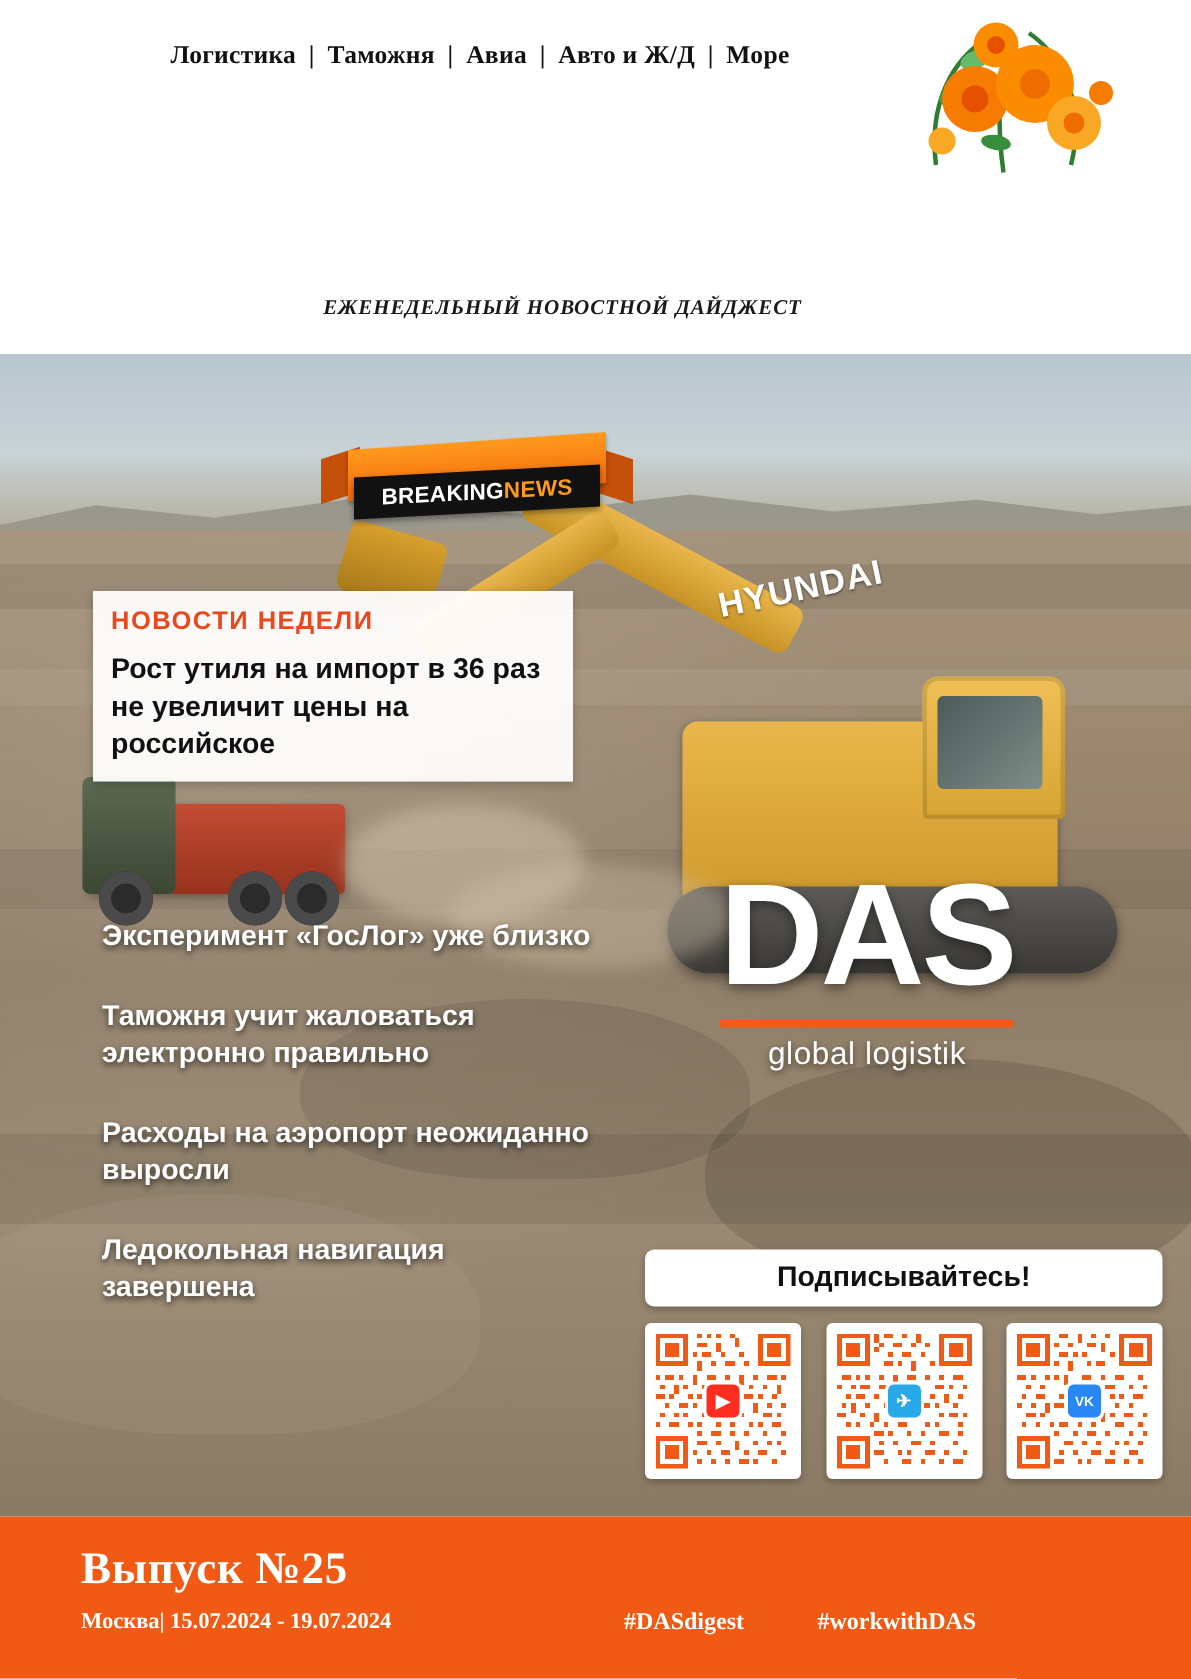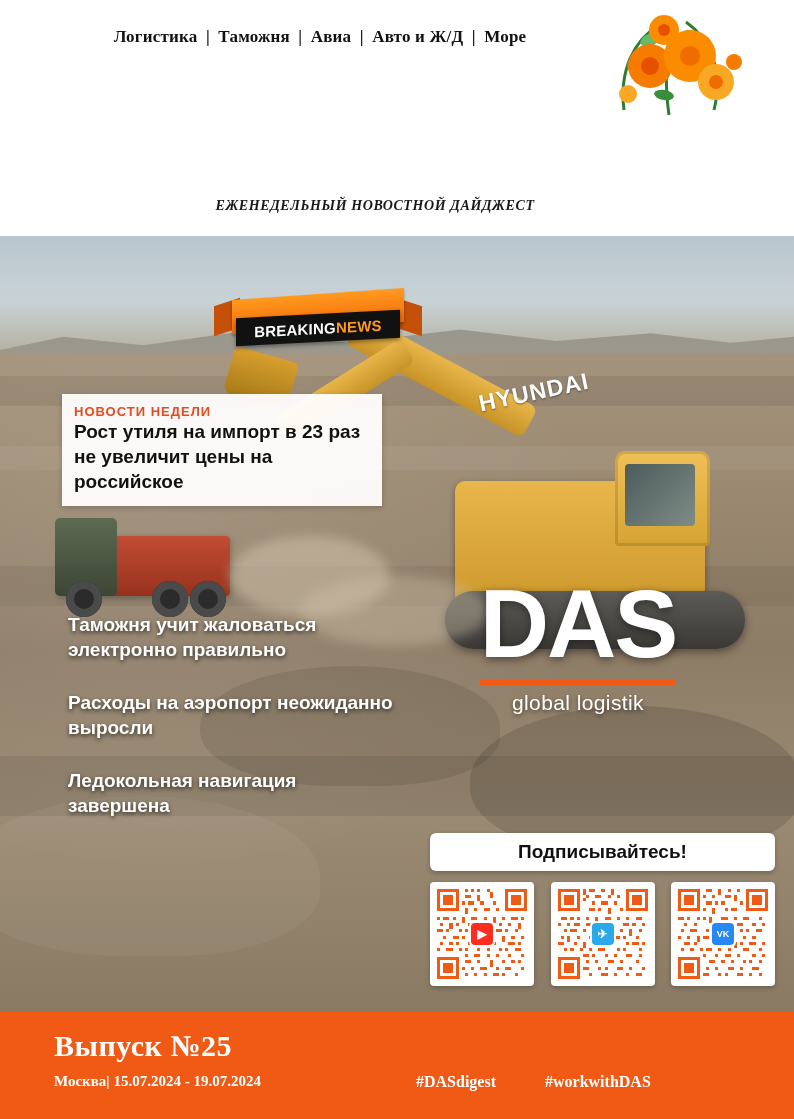--- a/index.html
+++ b/index.html
@@ -251,23 +251,23 @@
     left: 62px; top: 158px;
     width: 320px;
     background: rgba(255,255,255,0.94);
     padding: 10px 12px 12px 12px;
     z-index: 9;
     box-shadow: 0 2px 6px rgba(0,0,0,0.2);
   }
   .newsbox-label {
     color: #e8491d;
     font-weight: bold;
-    font-size: 13px;
+    font-size: 17px;
     letter-spacing: 1px;
-    margin-bottom: 0;
+    margin-bottom: 10px;
   }
   .newsbox-head {
     color: #111;
     font-weight: bold;
     font-size: 19px;
     line-height: 25px;
   }
 
   
   .headlines {
@@ -485,24 +485,25 @@
     <div class="breaking-ribbon"></div>
     <div class="breaking-bar"></div>
     <div class="breaking-text">
       <span class="bn-1">BREAKING</span>
         <span class="bn-2">NEWS</span>
     </div>
   </div>
 
   <div class="newsbox">
     <div class="newsbox-label">НОВОСТИ НЕДЕЛИ</div>
-    <div class="newsbox-head">Рост утиля на импорт в 23 раз не увеличит цены на российское</div>
+    <div class="newsbox-head">Рост утиля на импорт в 36 раз не увеличит цены на российское</div>
   </div>
 
   <div class="headlines">
+    <div class="headline">Эксперимент «ГосЛог» уже близко</div>
     <div class="headline">Таможня учит жаловаться электронно правильно</div>
     <div class="headline">Расходы на аэропорт неожиданно выросли</div>
     <div class="headline">Ледокольная навигация завершена</div>
   </div>
 
   <div class="das-logo">
     <div class="das-word">DAS</div>
     <div class="das-rule"></div>
     <div class="das-sub">global logistik</div>
   </div>

